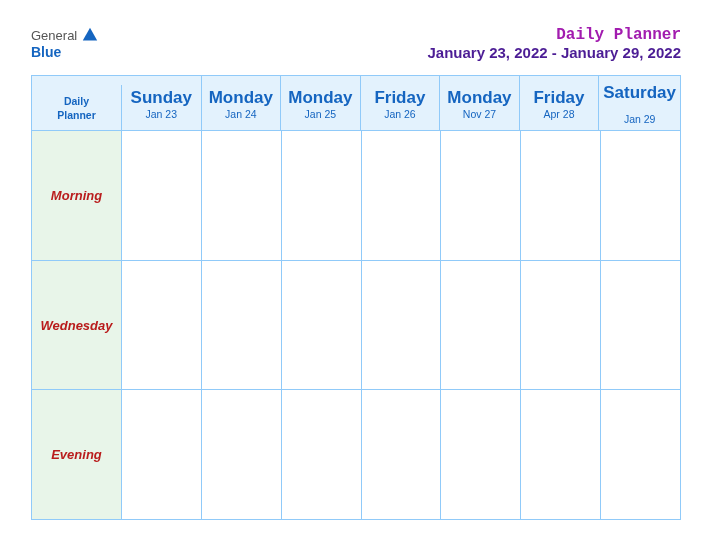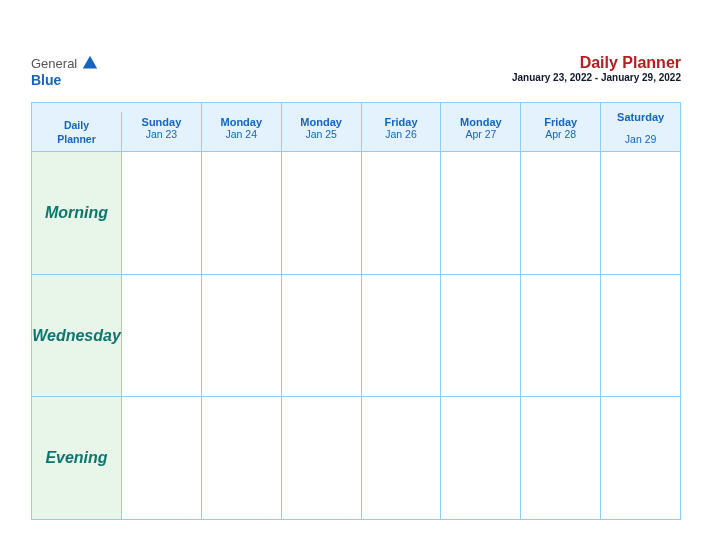--- a/index.html
+++ b/index.html
@@ -18,21 +18,20 @@
       background: #fff;
       padding: 16px 20px 20px 20px;
       display: flex;
       flex-direction: column;
     }
     .header {
       display: flex;
       justify-content: space-between;
       align-items: flex-start;
       margin-bottom: 14px;
-      margin-top: 28px;
     }
     .logo-area {
       display: flex;
       flex-direction: column;
       align-items: flex-start;
     }
     .logo-text {
       display: flex;
       align-items: center;
       gap: 2px;
@@ -50,26 +49,27 @@
     .logo-icon {
       width: 18px;
       height: 18px;
       margin-left: 2px;
     }
     .title-area {
       text-align: right;
     }
     .title-main {
       font-size: 16px;
-      color: #b91c1c;
-      font-weight: bold;
+      color: #a21caf;
+      font-weight: bold;
+      font-family: Liberation Mono, monospace;
     }
     .title-date {
-      font-size: 10px;
-      color: #0f172a;
+      font-size: 15px;
+      color: #4c1d95;
       font-weight: bold;
     }
     .calendar {
       flex: 1;
       display: flex;
       flex-direction: column;
       border: 1.5px solid #90caf9;
     }
     .cal-header-row {
       display: flex;
@@ -89,21 +89,21 @@
     }
     .cal-header-cell:last-child {
       border-right: none;
       gap: 10px;
     }
     .cal-header-cell.label-cell {
       flex: 0 0 90px;
       margin-top: 9px;
     }
     .col-day-name {
-      font-size: 11px;
+      font-size: 17px;
       font-weight: bold;
       color: #1565c0;
     }
     .col-day-date {
       font-size: 10.5px;
       color: #1565c0;
     }
     .daily-planner-header {
       font-size: 10.5px;
       font-weight: bold;
@@ -125,23 +125,23 @@
     }
     .cal-row-label {
       flex: 0 0 90px;
       background: #e8f5e9;
       display: flex;
       align-items: center;
       justify-content: center;
       border-right: 1px solid #90caf9;
     }
     .row-label-text {
-      font-size: 16px;
+      font-size: 13px;
       font-style: italic;
-      color: #0f766e;
+      color: #b91c1c;
       font-weight: 600;
     }
     .cal-cell {
       flex: 1;
       border-right: 1px solid #90caf9;
       background: #fff;
     }
     .cal-cell:last-child {
       border-right: none;
     }
@@ -184,21 +184,21 @@
       <div class="cal-header-cell">
         <span class="col-day-name">Monday</span>
         <span class="col-day-date">Jan 25</span>
       </div>
       <div class="cal-header-cell">
         <span class="col-day-name">Friday</span>
         <span class="col-day-date">Jan 26</span>
       </div>
       <div class="cal-header-cell">
         <span class="col-day-name">Monday</span>
-        <span class="col-day-date">Apr 27</span>
+        <span class="col-day-date">Nov 27</span>
       </div>
       <div class="cal-header-cell">
         <span class="col-day-name">Friday</span>
         <span class="col-day-date">Apr 28</span>
       </div>
       <div class="cal-header-cell">
         <span class="col-day-name">Saturday</span>
         <span class="col-day-date">Jan 29</span>
       </div>
     </div>

